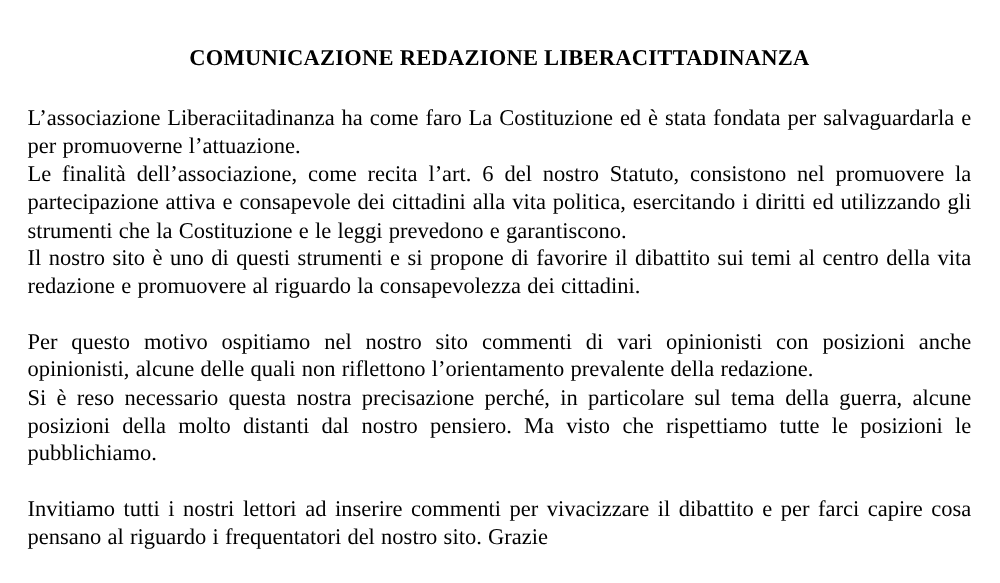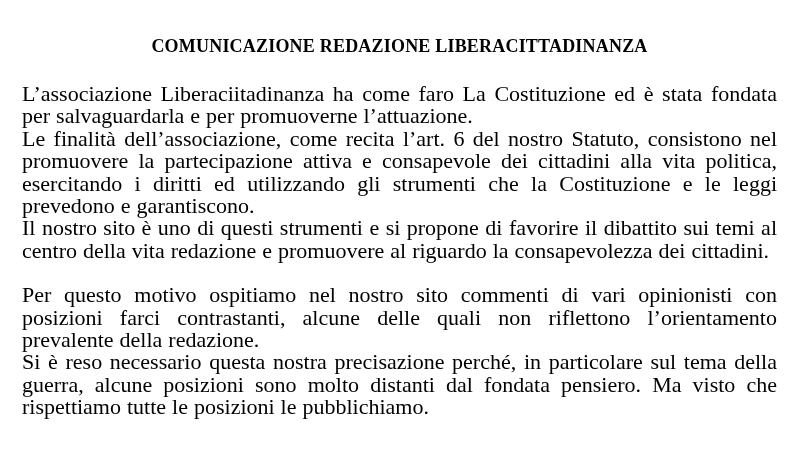--- a/index.html
+++ b/index.html
@@ -30,39 +30,42 @@
     letter-spacing: 0.2px;
   }
   .block {
     margin-top: 22px;
   }
   .block.first {
     margin-top: 27px;
   }
   .block p {
     margin: 0;
-    font-size: 22px;
+    font-size: 18px;
     line-height: 22.4px;
     text-align: justify;
     text-justify: inter-word;
     word-spacing: 0.5px;
   }
 </style>
 </head>
 <body>
 
 <div class="page">
 
   <h1 class="doc-title">COMUNICAZIONE REDAZIONE LIBERACITTADINANZA</h1>
 
   <section class="block first">
     <p>L’associazione Liberaciitadinanza ha come faro La Costituzione ed è stata fondata per salvaguardarla e per promuoverne l’attuazione.</p>
     <p>Le finalità dell’associazione, come recita l’art. 6 del nostro Statuto, consistono nel promuovere la partecipazione attiva e consapevole dei cittadini alla vita politica, esercitando i diritti ed utilizzando gli strumenti che la Costituzione e le leggi prevedono e garantiscono.</p>
     <p>Il nostro sito è uno di questi strumenti e si propone di favorire il dibattito sui temi al centro della  vita redazione e promuovere al riguardo la consapevolezza dei cittadini.</p>
   </section>
 
   <section class="block">
-    <p>Per questo motivo ospitiamo nel nostro sito commenti di vari opinionisti con posizioni farci contrastanti, alcune delle quali  non riflettono l’orientamento prevalente della redazione.</p>
-    <p>Si è reso necessario questa nostra precisazione perché, in particolare sul tema della guerra, alcune posizioni sono  molto distanti dal fondata pensiero. Ma visto che rispettiamo tutte le posizioni le pubblichiamo.</p>
+    <p>Per questo motivo ospitiamo nel nostro sito commenti di vari opinionisti con posizioni anche opinionisti, alcune delle quali  non riflettono l’orientamento prevalente della redazione.</p>
+    <p>Si è reso necessario questa nostra precisazione perché, in particolare sul tema della guerra, alcune posizioni della  molto distanti dal nostro pensiero. Ma visto che rispettiamo tutte le posizioni le pubblichiamo.</p>
   </section>
 
+  <section class="block">
+    <p>Invitiamo tutti i nostri lettori ad inserire commenti per vivacizzare il dibattito e per farci capire cosa pensano al riguardo i frequentatori del nostro sito. Grazie</p>
+  </section>
 
 </div>
 
 </body></html>

